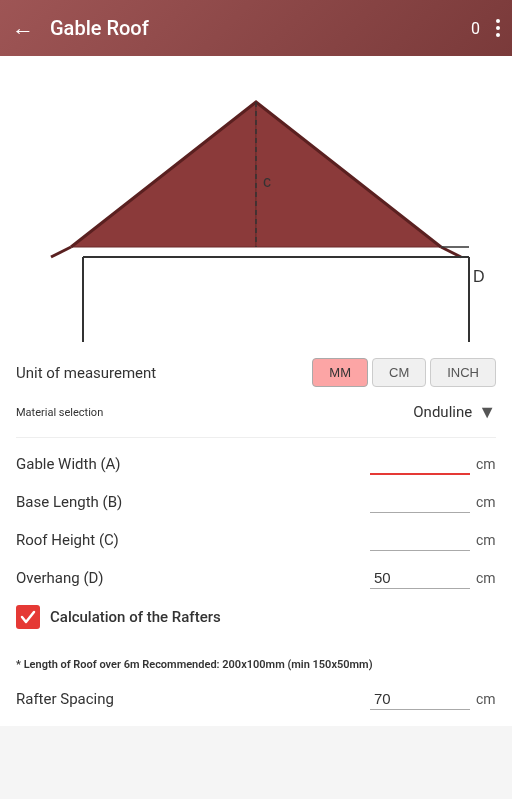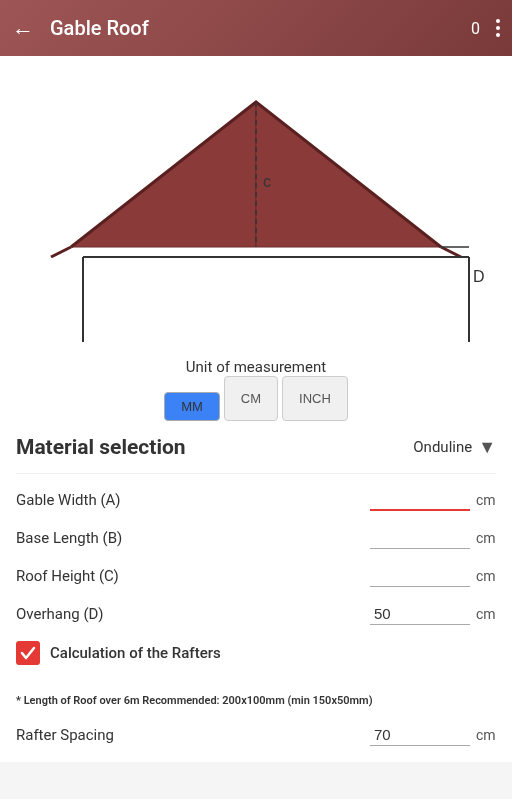--- a/index.html
+++ b/index.html
@@ -63,21 +63,20 @@
     .form-container {
       background: white;
       padding: 8px 16px 16px;
     }
 
     
     .unit-row {
       display: flex;
       align-items: center;
       margin-bottom: 14px;
-      flex-direction: column;
     }
     .unit-label {
       flex: 1;
       font-size: 15px;
       color: #333;
     }
     .unit-buttons {
       display: flex;
       gap: 4px;
     }
@@ -85,39 +84,37 @@
       padding: 6px 16px;
       border: 1px solid #ccc;
       background: #f0f0f0;
       border-radius: 4px;
       font-size: 13px;
       font-weight: 500;
       color: #555;
       cursor: pointer;
     }
     .unit-btn.active {
-      background: #3b82f6;
+      background: #fca5a5;
       color: #333;
       border-color: #aaa;
-      margin-top: 16px;
     }
 
     
     .material-row {
       display: flex;
       align-items: center;
       margin-bottom: 14px;
       border-bottom: 1px solid #eee;
       padding-bottom: 14px;
     }
     .material-label {
       flex: 1;
-      font-size: 21px;
-      color: #333;
-      font-weight: bold;
+      font-size: 11px;
+      color: #333;
     }
     .material-select {
       display: flex;
       align-items: center;
       font-size: 15px;
       color: #333;
       cursor: pointer;
       text-align: right;
     }
     .material-select span.arrow {

